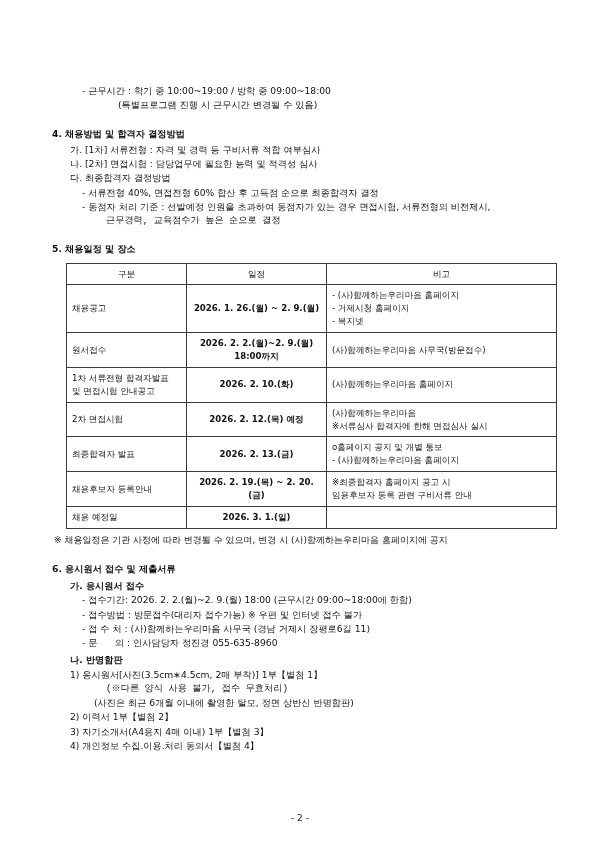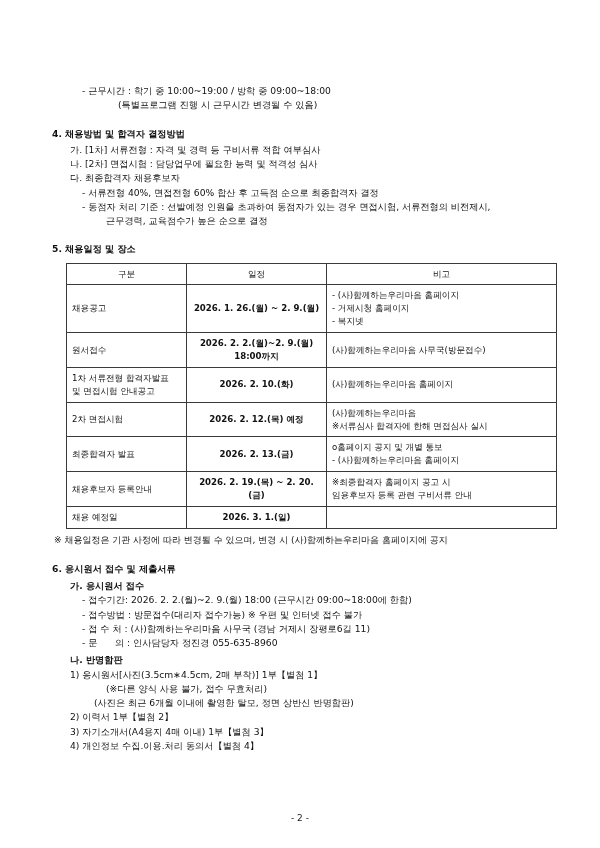--- a/index.html
+++ b/index.html
@@ -24,21 +24,21 @@
     height: 716px;
     box-sizing: border-box;
     padding: 84px 44px 40px 52px;
   }
   .line {
     white-space: pre;
   }
   .ind1 { padding-left: 18px; }
   .ind2 { padding-left: 30px; }
   .ind3 { padding-left: 42px; }
-  .ind4 { padding-left: 54px; }
+  .ind4 { padding-left: 54px; font-family: Liberation Mono, monospace; }
   .ind5 { padding-left: 66px; }
   .heading {
     font-weight: bold;
     margin-top: 14px;
     margin-bottom: 2px;
   }
   .sub-heading {
     font-weight: bold;
     padding-left: 18px;
   }
@@ -88,21 +88,21 @@
 <body>
 
 <div class="page">
 
   <div class="line ind2">- 근무시간 : 학기 중 10:00~19:00 / 방학 중 09:00~18:00</div>
   <div class="line ind5">(특별프로그램 진행 시 근무시간 변경될 수 있음)</div>
 
   <div class="line heading">4. 채용방법 및 합격자 결정방법</div>
   <div class="line ind1">가. [1차] 서류전형 : 자격 및 경력 등 구비서류 적합 여부심사</div>
   <div class="line ind1">나. [2차] 면접시험 : 담당업무에 필요한 능력 및 적격성 심사</div>
-  <div class="line ind1">다. 최종합격자 채용후보자</div>
+  <div class="line ind1">다. 최종합격자 결정방법</div>
   <div class="line ind2">- 서류전형 40%, 면접전형 60% 합산 후 고득점 순으로 최종합격자 결정</div>
   <div class="line ind2">- 동점자 처리 기준 : 선발예정 인원을 초과하여 동점자가 있는 경우 면접시험, 서류전형의 비전제시,</div>
   <div class="line ind4">근무경력, 교육점수가 높은 순으로 결정</div>
 
   <div class="line heading">5. 채용일정 및 장소</div>
 
   <table class="sched">
     <colgroup>
       <col class="col-a">
         <col class="col-b">

